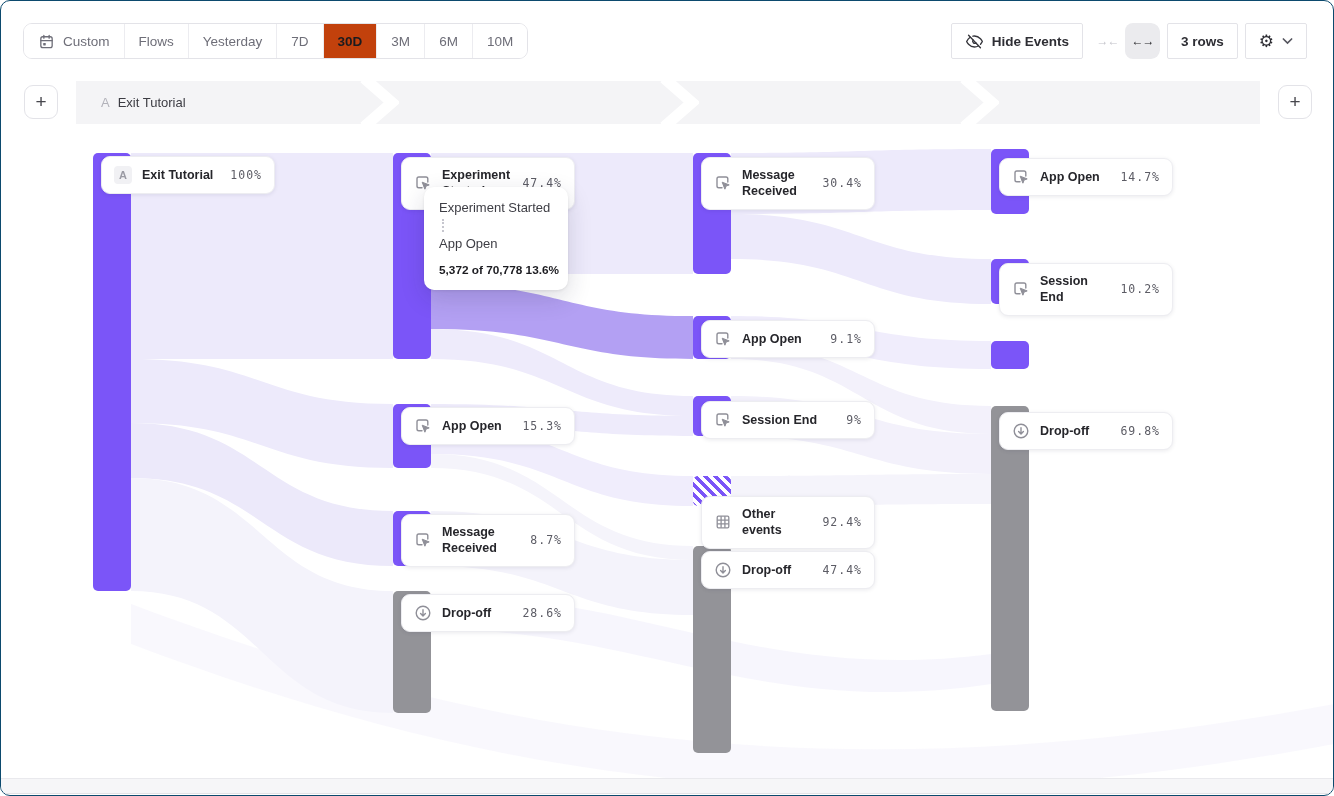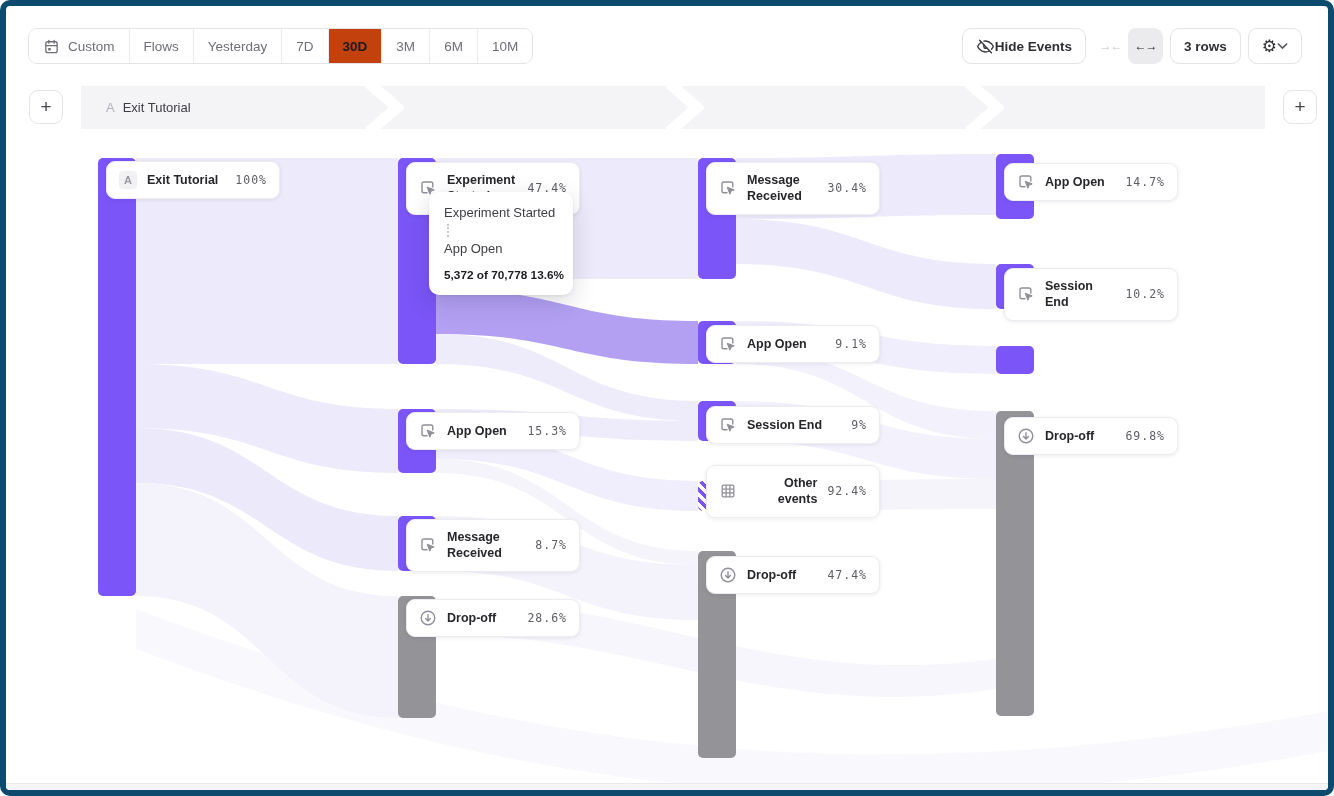--- a/index.html
+++ b/index.html
@@ -1,28 +1,28 @@
 <!DOCTYPE html>
 <html><head>
 <meta charset="utf-8">
 <style>
   html,body{margin:0;padding:0;background:#fff;}
   body{width:1334px;height:796px;font-family:"Liberation Sans",sans-serif;-webkit-font-smoothing:antialiased;}
-  .window{position:relative;width:1334px;height:796px;box-sizing:border-box;border:6px solid #0c4a6e;border-radius:10px;background:#fff;overflow:hidden;}
+  .window{position:relative;width:1334px;height:796px;box-sizing:border-box;border:1px solid #0c4a6e;border-radius:10px;background:#fff;overflow:hidden;}
 
   
   .toolbar{position:absolute;left:22px;right:26px;top:22px;height:36px;display:flex;justify-content:space-between;align-items:center;}
   .seg-group{display:inline-flex;align-items:stretch;height:36px;box-sizing:border-box;border:1px solid #e3e3e8;border-radius:9px;background:#fff;overflow:hidden;}
   .seg{display:flex;align-items:center;gap:8px;padding:0 14px;font-size:13.5px;font-weight:500;color:#6e6e78;border-right:1px solid #ececf0;cursor:pointer;white-space:nowrap;background:#fff;}
   .seg:last-child{border-right:none;}
   .seg.selected{background:#c2410c;color:#1b1b1f;font-weight:700;}
   .seg .cal{width:17px;height:17px;color:#6e6e78;}
 
   .right-cluster{display:flex;align-items:center;gap:7px;height:36px;}
-  .tbtn{display:flex;align-items:center;gap:0;height:36px;box-sizing:border-box;padding:0 13px;border:1px solid #e3e3e8;border-radius:9px;background:#fff;font-size:13.5px;font-weight:600;color:#2e2e34;cursor:pointer;white-space:nowrap;}
+  .tbtn{display:flex;align-items:center;gap:8px;height:36px;box-sizing:border-box;padding:0 13px;border:1px solid #e3e3e8;border-radius:2px;background:#fff;font-size:13.5px;font-weight:600;color:#2e2e34;cursor:pointer;white-space:nowrap;}
   .arrow-pair{display:flex;height:36px;border-radius:9px;overflow:hidden;}
   .arrow-cell{width:35px;height:36px;display:flex;align-items:center;justify-content:center;font-size:12px;letter-spacing:-1px;cursor:pointer;border-radius:8px;}
   .arrow-cell.dim{color:#c3c3ca;background:#fff;}
   .arrow-cell.on{color:#1b1b1f;background:#ebebee;}
   .chev{width:11px;height:8px;color:#55555e;}
   .gear-glyph{font-size:17px;line-height:1;color:#2e2e34;font-family:"DejaVu Sans",sans-serif;}
   .icn-eye{width:19px;height:19px;color:#35353b;}
   .icn-flows{width:19px;height:19px;color:#27272c;}
 
   
@@ -260,21 +260,21 @@
       <span class="lbl">App Open</span>
       <span class="pct">9.1%</span>
     </div>
     <div class="card" style="left:700px;top:277px;">
       <svg class="icn">
           <use href="#i-event"></use>
         </svg>
       <span class="lbl">Session End</span>
       <span class="pct">9%</span>
     </div>
-    <div class="card" style="left:700px;top:336px;text-align:right;">
+    <div class="card" style="left:700px;top:372px;">
       <svg class="icn">
           <use href="#i-grid"></use>
         </svg>
       <span class="lbl">Other events</span>
       <span class="pct">92.4%</span>
     </div>
     <div class="card" style="left:700px;top:427px;">
       <svg class="icn">
           <use href="#i-drop"></use>
         </svg>

